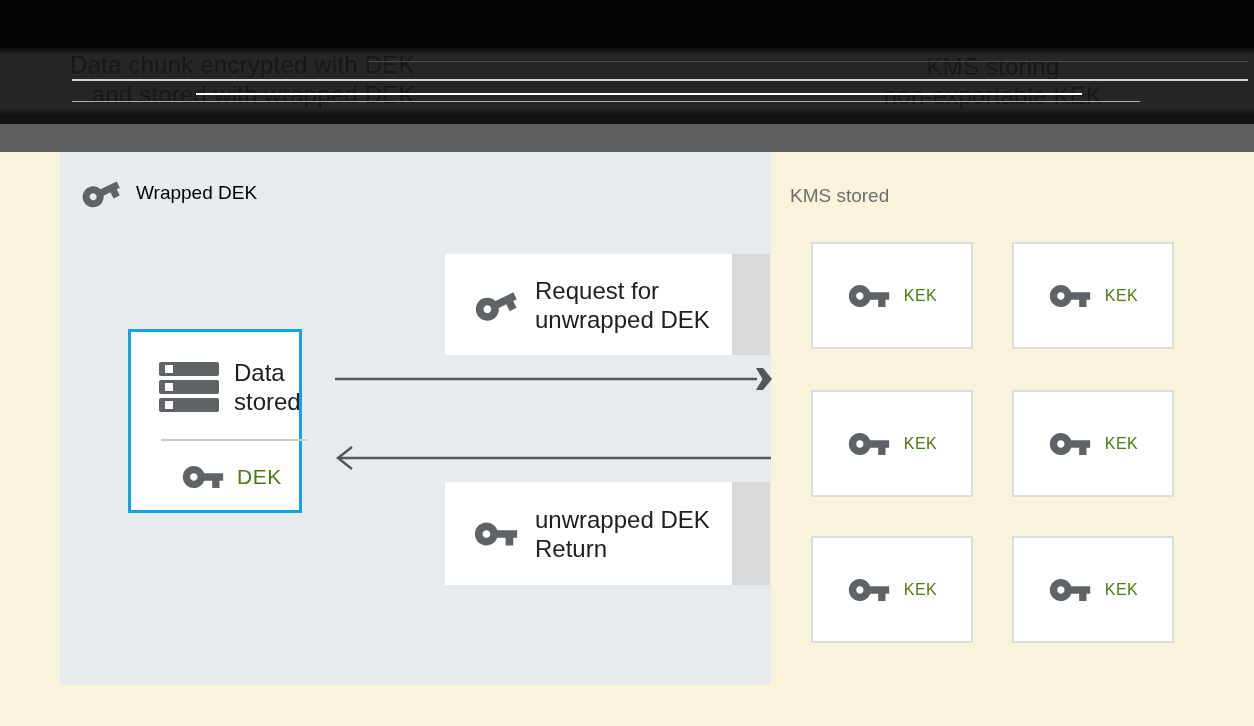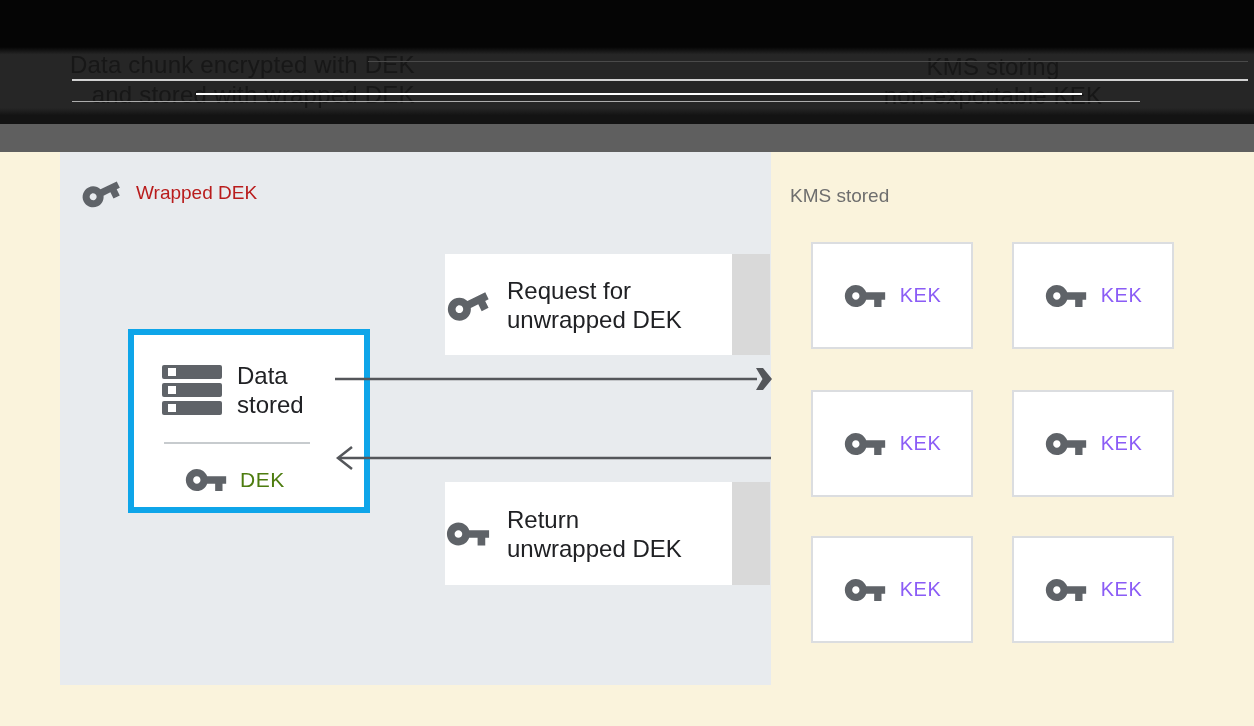--- a/index.html
+++ b/index.html
@@ -26,65 +26,65 @@
 
   
   .gray-band { position:absolute; left:0; top:124px; width:1254px; height:28px; background:#5F5F5F; }
 
   
   .panel {
     position:absolute; left:60px; top:152px; width:711px; height:533px;
     background:#E8EBEE;
   }
   .panel-title-row { position:absolute; left:80px; top:172px; display:flex; align-items:center; gap:14px; }
-  .panel-title { color:#b91c1c; font-size:19px; }
+  .panel-title { color:#000000; font-size:19px; }
   .kms-title { position:absolute; left:790px; top:185px; color:#6E6E6E; font-size:19px; }
 
   
   .key-svg { display:block; fill:#5F6368; }
   .tilt { display:inline-block; transform:rotate(-26deg); }
   .server-icon { width:60px; height:50px; }
   .server-bar { position:relative; width:60px; height:14px; border-radius:2px; background:#5F6368; margin-bottom:4px; }
   .server-bar:last-child { margin-bottom:0; }
   .server-dot { position:absolute; left:6px; top:3px; width:8px; height:8px; background:#FFFFFF; }
 
   
   .data-chunk-box {
-    position:absolute; left:128px; top:329px; width:242px; height:184px;
-    background:#FFFFFF; border:6px solid #0ea5e9;
+    position:absolute; left:128px; top:329px; width:174px; height:184px;
+    background:#FFFFFF; border:3px solid #0ea5e9;
   }
   .dc-row { position:absolute; left:28px; top:26px; display:flex; align-items:center; gap:15px; }
   .dc-label { font-size:24px; line-height:29px; color:#202124; }
   .dc-divider { position:absolute; left:30px; top:107px; width:146px; height:2px; background:#C7CBCE; }
   .dek-row { position:absolute; left:50px; top:116px; height:58px; display:flex; align-items:center; gap:12px; }
   .dek-label { font-size:21px; color:#4d7c0f; letter-spacing:.5px; }
 
   
   .msg-box {
     position:absolute; left:445px; width:325px; background:#FFFFFF;
-    display:flex; align-items:center; gap:16px; 
+    display:flex; align-items:center; gap:16px; padding-left:28px;
   }
   .msg-box::after {
     content:""; position:absolute; right:0; top:0; width:38px; height:100%;
     background:#D9D9D9;
   }
   .msg-request { top:254px; height:101px; }
   .msg-return  { top:482px; height:103px; }
   .msg-text { font-size:24px; line-height:29px; color:#202124; }
 
   
   .arrows { position:absolute; left:0; top:0; width:1254px; height:726px; pointer-events:none; }
 
   
   .kek-box {
     position:absolute; width:162px; height:107px; background:#FFFFFF;
     border:2px solid #DBDDE0;
     display:flex; align-items:center; justify-content:center; gap:13px;
   }
-  .kek-label { font-size:20px; color:#8b5cf6; letter-spacing:.5px; }
+  .kek-label { font-size:16px; color:#4d7c0f; letter-spacing:.5px; }
   .c1 { left:811px; }  .c2 { left:1012px; }
   .r1 { top:242px; }   .r2 { top:390px; }   .r3 { top:536px; }
 </style>
 </head>
 <body>
 
 <div id="canvas">
 
   <div class="header-band">
     <div class="caption caption-left">
@@ -155,22 +155,22 @@
     </div>
   </div>
 
   <div class="msg-box msg-return">
     <span>
       <svg class="key-svg" width="46" height="46" viewBox="0 0 24 24">
         <path fill-rule="evenodd" d="M12.65 10C11.83 7.67 9.61 6 7 6c-3.31 0-6 2.69-6 6s2.69 6 6 6c2.61 0 4.83-1.67 5.65-4H17v4h4v-4h2v-4H12.65zM7 14c-1.1 0-2-.9-2-2s.9-2 2-2 2 .9 2 2-.9 2-2 2z"></path>
       </svg>
     </span>
     <div class="msg-text">
+      <div>unwrapped DEK</div>
       <div>Return</div>
-      <div>unwrapped DEK</div>
     </div>
   </div>
 
   <svg class="arrows">
     <g>
       <line x1="335" y1="379" x2="757" y2="379" stroke="#54565A" stroke-width="2.5"></line>
       <path d="M756 368 L763 368 L772 379 L763 390 L756 390 L762.5 379 Z" fill="#54565A"></path>
     </g>
     <g>
       <line x1="339" y1="458" x2="771" y2="458" stroke="#54565A" stroke-width="2.5"></line>

